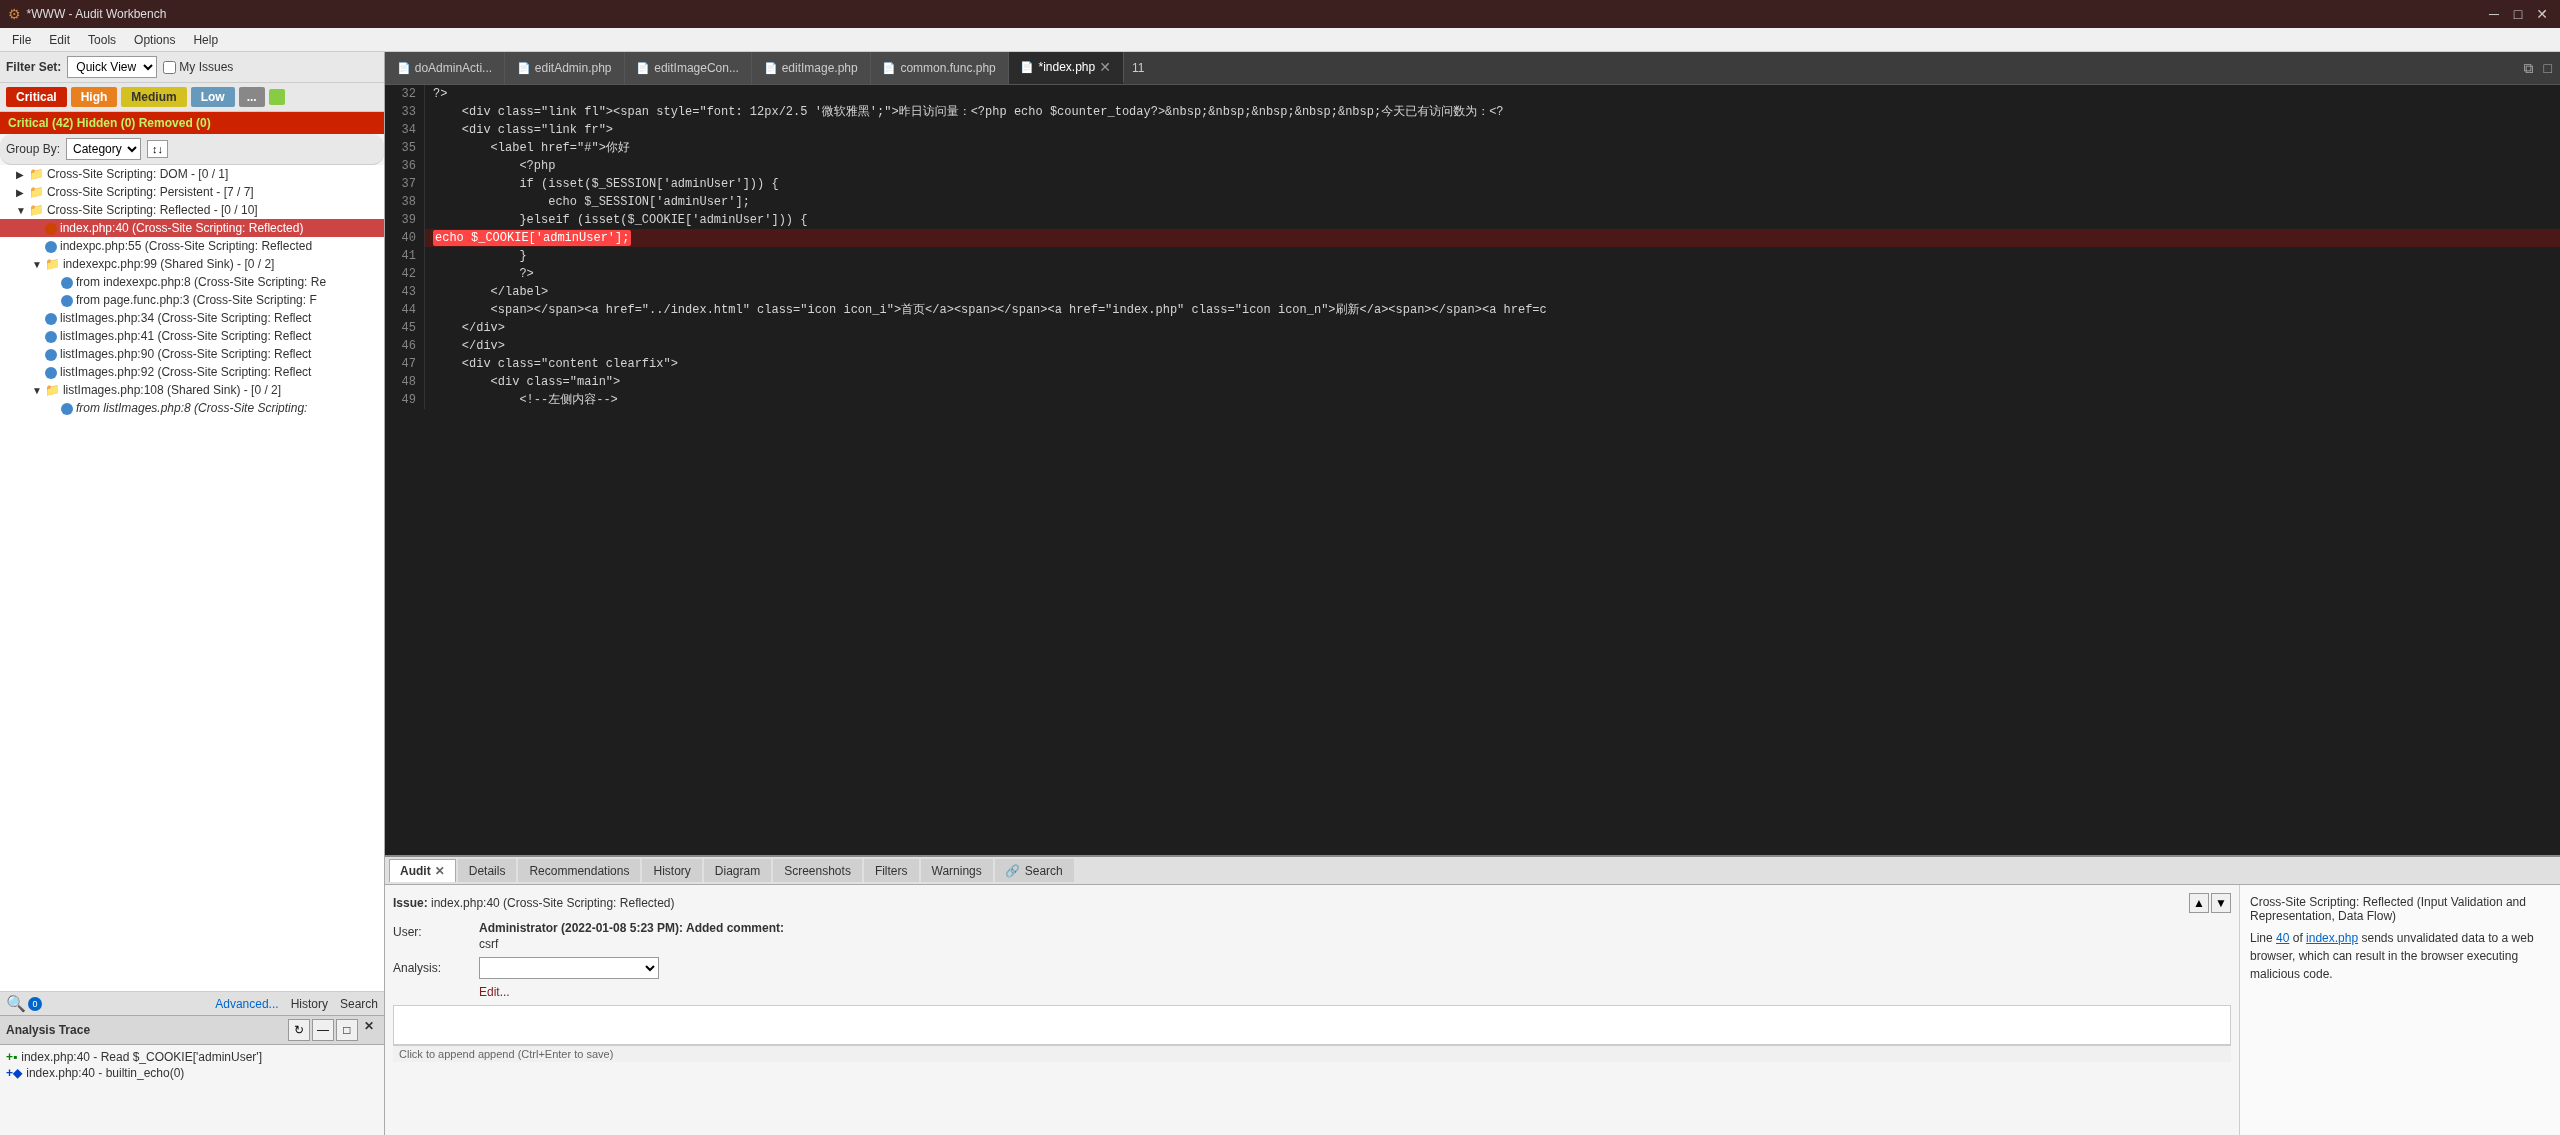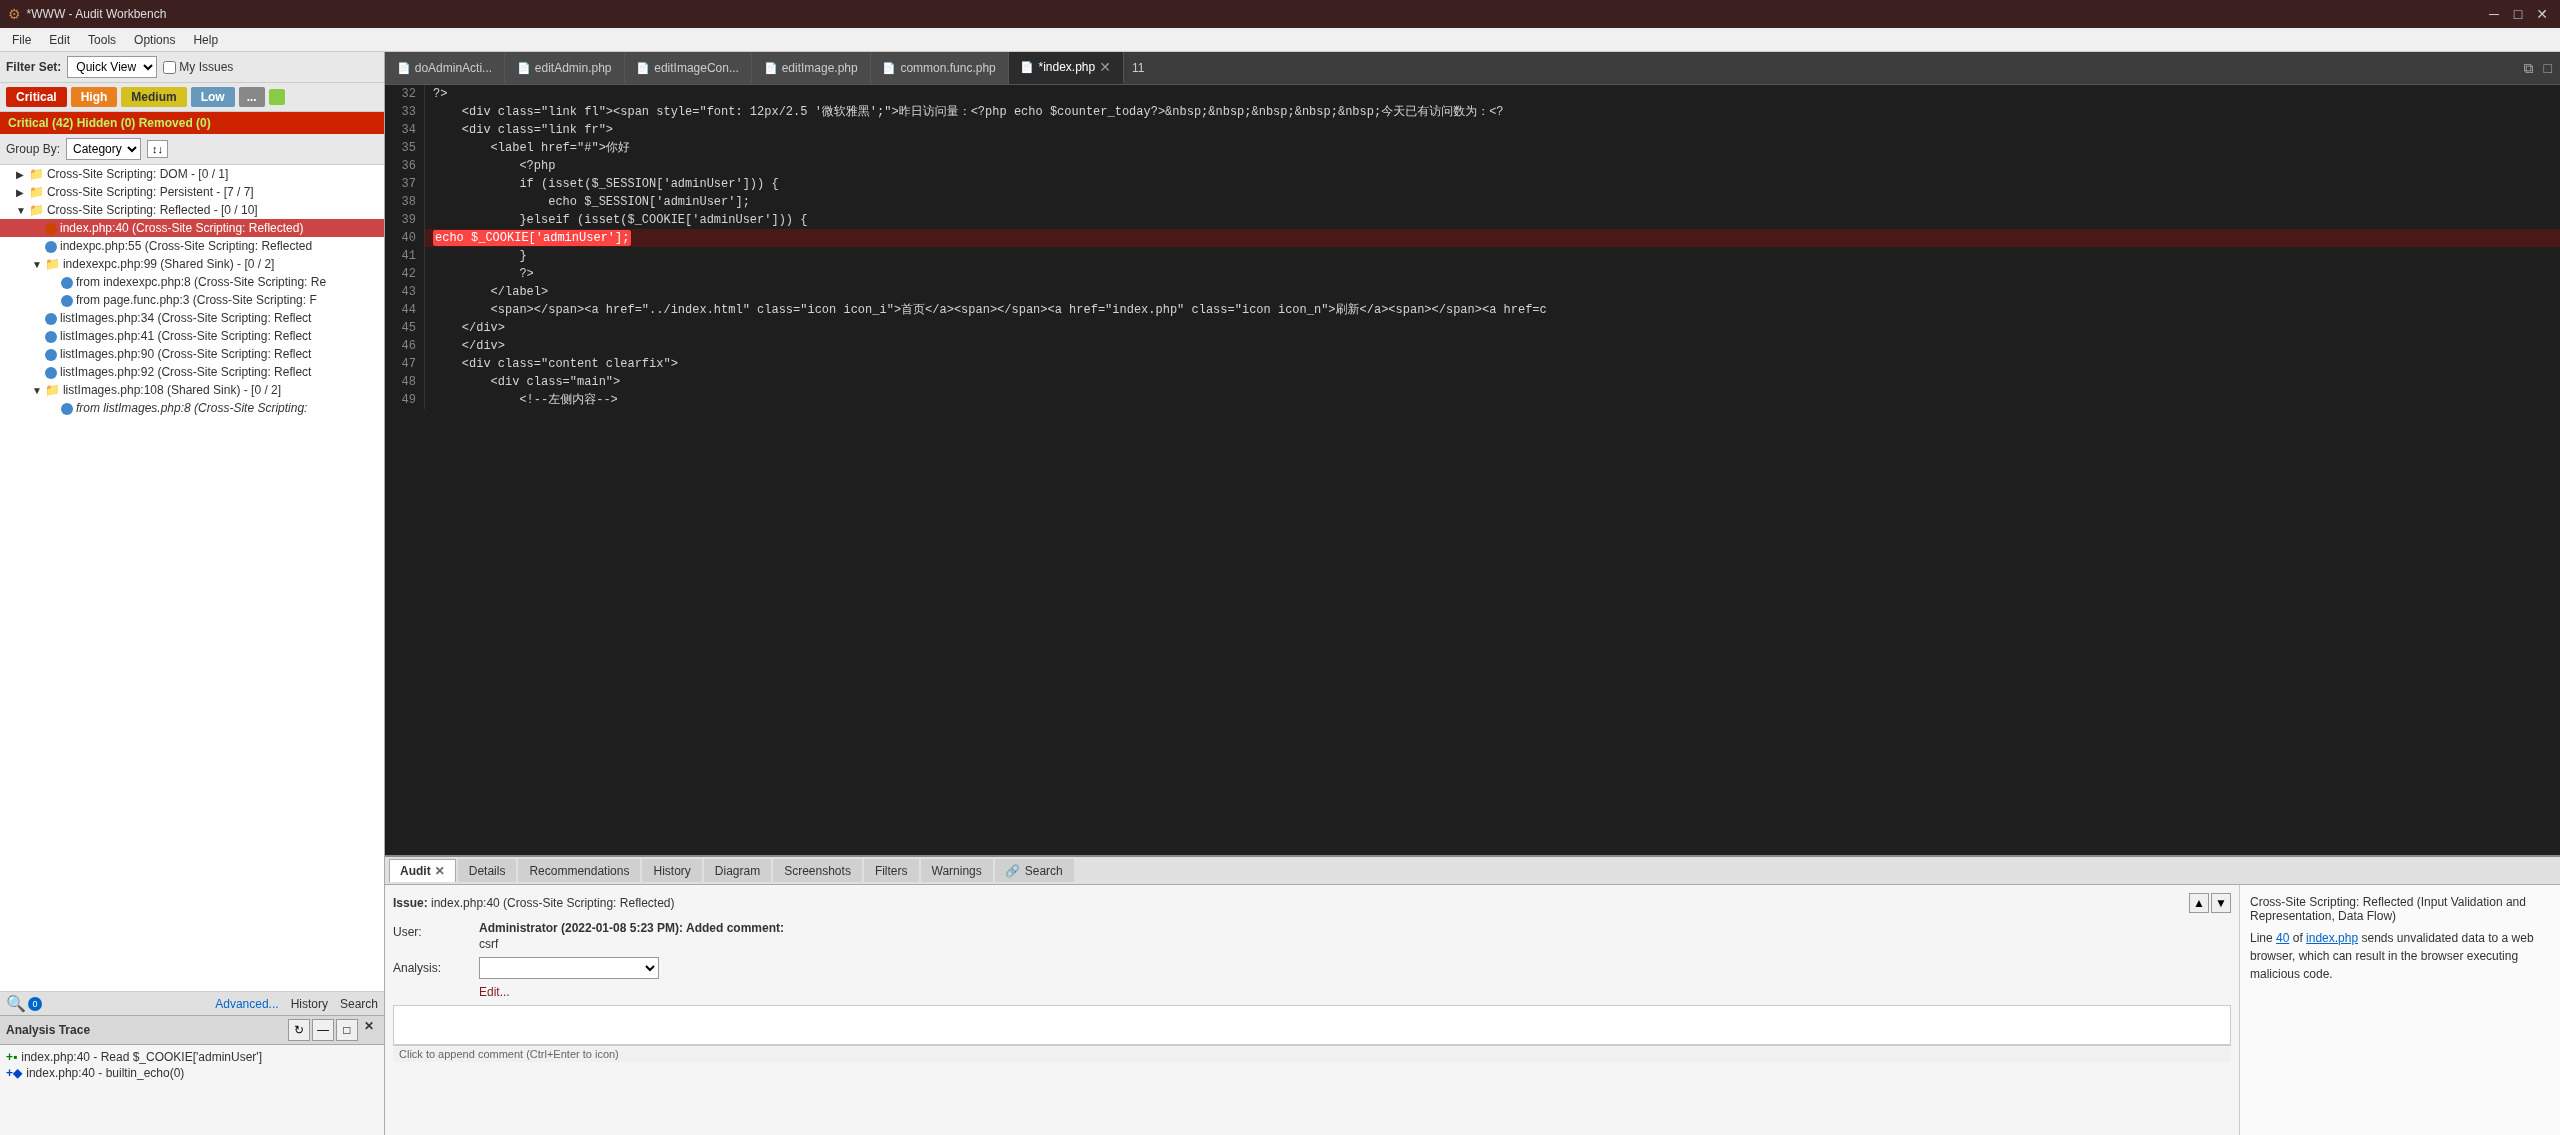--- a/index.html
+++ b/index.html
@@ -87,20 +87,21 @@
     }
     
     
     #groupby-bar {
       display: flex;
       align-items: center;
       gap: 6px;
       padding: 4px 6px;
       background: #e8e8e8;
       border-bottom: 1px solid #ccc;
+      border-radius: 12px;
     }
     .groupby-label { font-size: 12px; }
     .groupby-select { font-size: 12px; padding: 2px; border: 1px solid #999; background: white; }
     .sort-btn { padding: 2px 4px; border: 1px solid #999; background: white; cursor: pointer; font-size: 11px; }
     
     
     #issues-tree {
       flex: 1;
       overflow-y: auto;
       overflow-x: auto;
@@ -667,21 +668,21 @@
               <select class="audit-analysis-select">
                 <option></option>
               </select>
             </div>
 
             <span></span>
             <a class="audit-edit-link">Edit...</a>
           </div>
 
           <div style="flex:1; border: 1px solid #ccc; background: white; margin-top: 6px; min-height: 40px;"></div>
-          <div class="audit-textarea-hint">Click to append comment (Ctrl+Enter to icon)</div>
+          <div class="audit-textarea-hint">Click to append append (Ctrl+Enter to save)</div>
         </div>
 
         <div id="audit-right">
           <div class="audit-right-title">Cross-Site Scripting: Reflected (Input Validation and Representation, Data Flow)</div>
           <div class="audit-right-body">
             <span>Line </span><a class="audit-link">40</a> of <a class="audit-link">index.php</a><span> sends unvalidated data to a web browser, which can result in the browser executing malicious code.</span>
           </div>
         </div>
 
       </div>

